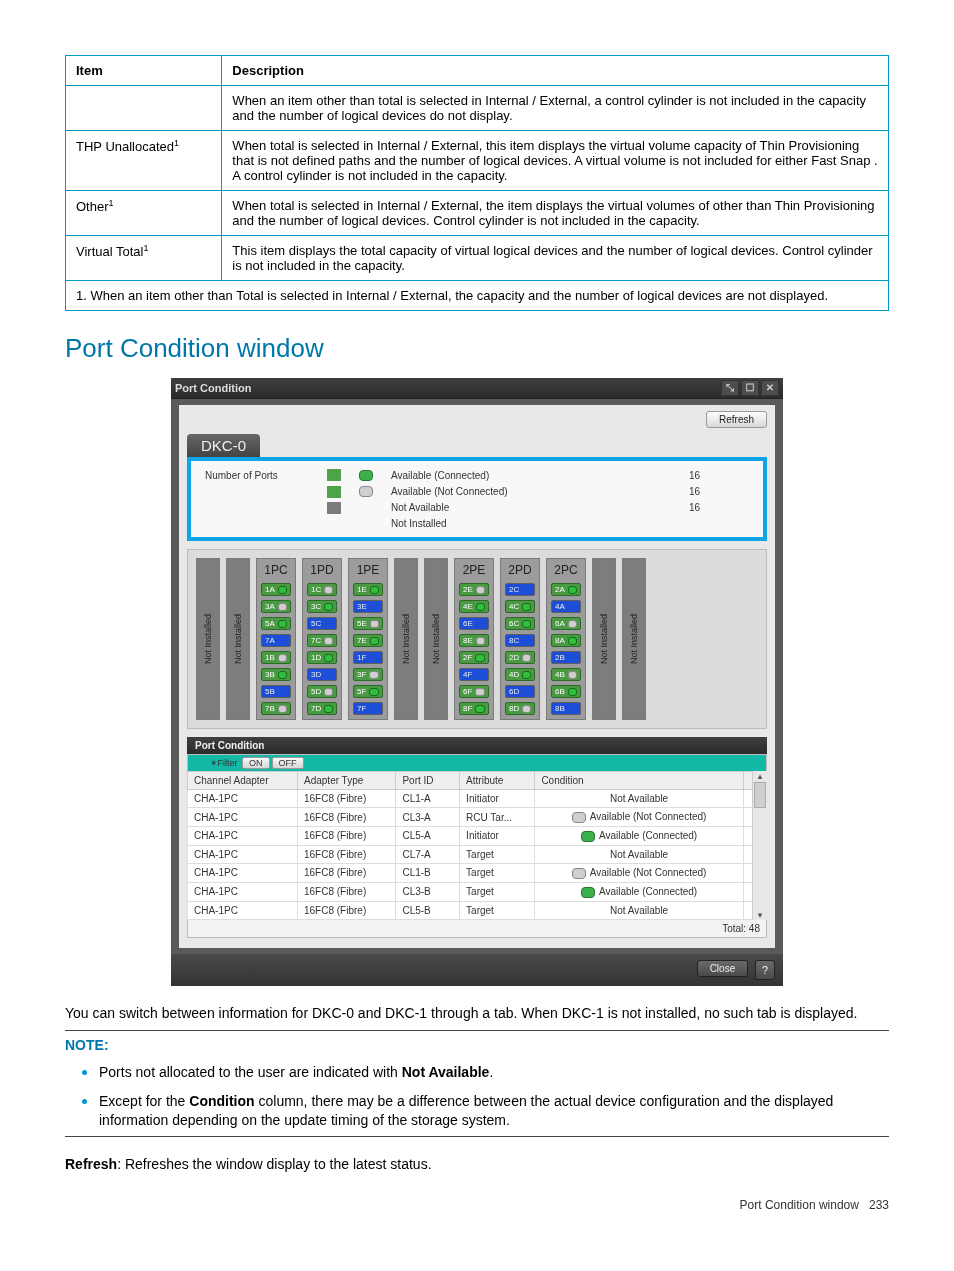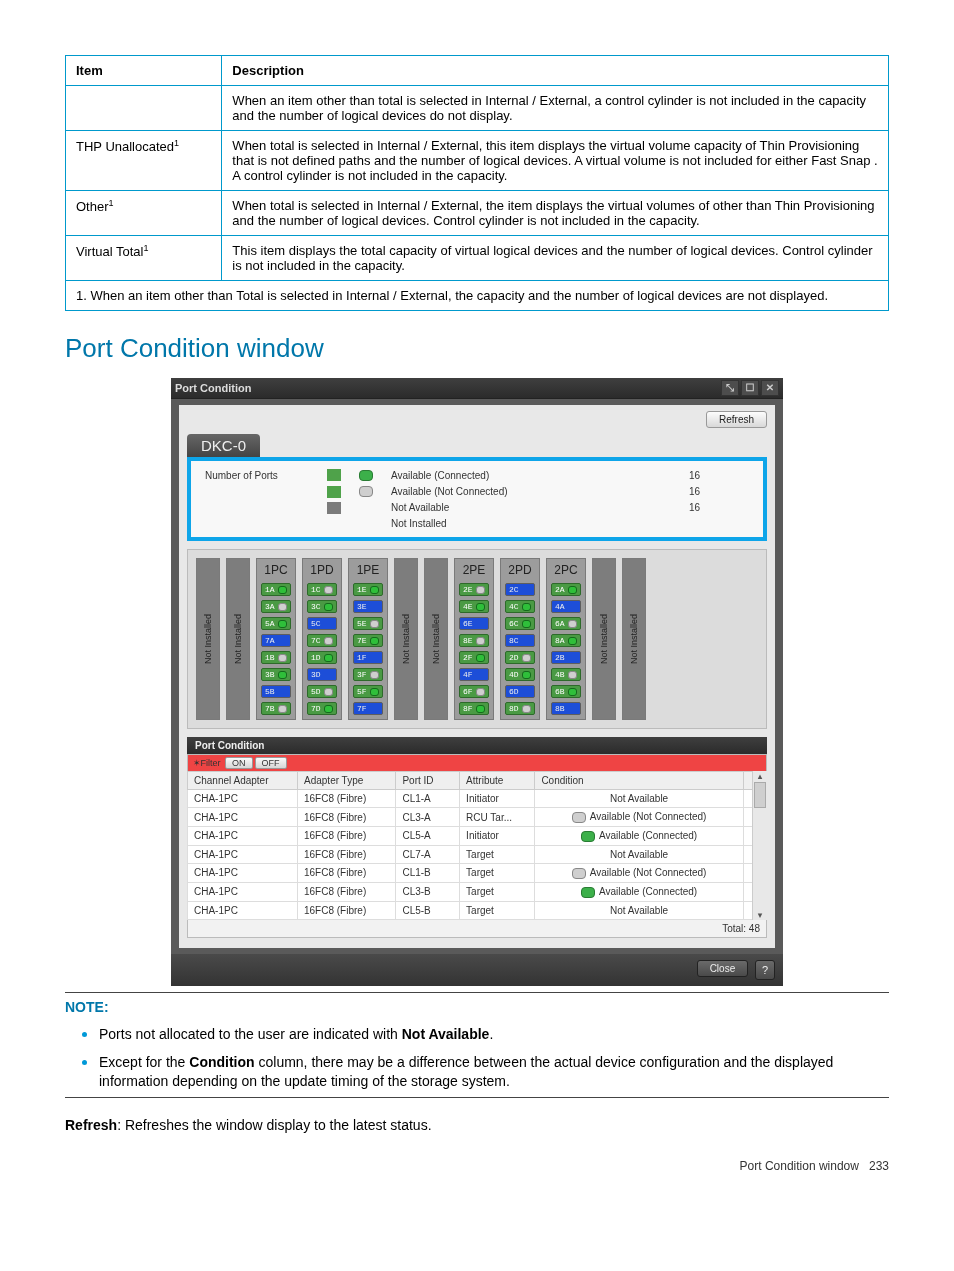--- a/index.html
+++ b/index.html
@@ -147,38 +147,37 @@
     gap:3px;
     background:#4a9a44;
     border:1px solid #2d6a2a;
     color:#fff;
     font-size:8px;
     padding:1px 3px;
     border-radius:2px;
     width:30px;
     box-sizing:border-box;
     justify-content:space-between;
-    font-family:Liberation Mono, monospace;
   }
   .port.na { background:#1d4ed8; border-color:#5e5e5e; color:#eee; }
   .pled { width:9px; height:6px; border-radius:3px; background:#2fbf3a; border:1px solid #156a1c; display:inline-block;}
   .pled.off { background:#cfcfcf; border-color:#888; }
   .pchdr {
     background: linear-gradient(#3f3f3f,#2b2b2b);
     color:#eee;
     font-size:10px;
     font-weight:bold;
     padding:3px 8px;
     margin-top:8px;
   }
   .filterbar {
-    background:#ef4444;
+    background:#14b8a6;
     border:1px solid #bbb;
     border-bottom:none;
-    padding:2px 5px;
+    padding:2px 22px;
     font-size:9px;
     color:#333;
   }
   .tinybtn {
     display:inline-block;
     background:linear-gradient(#fafafa,#d6d6d6);
     border:1px solid #999;
     border-radius:2px;
     padding:0 6px;
     font-size:9px;
@@ -644,20 +643,21 @@
         <div class="totalrow">Total:  48</div>
       </div>
 
       <div class="footerbar">
         <span class="btn">Close</span>
         <span class="helpbtn">?</span>
       </div>
     </div>
   </div>
 
+  <p class="body">You can switch between information for DKC-0 and DKC-1 through a tab. When DKC-1 is not installed, no such tab is displayed.</p>
   <hr class="rule">
   <div class="notehdr">NOTE:</div>
   <ul class="notes">
     <li><span>Ports not allocated to the user are indicated with </span><b>Not Available</b><span>.</span></li>
     <li><span>Except for the </span><b>Condition</b><span> column, there may be a difference between the actual device configuration and the displayed information depending on the update timing of the storage system.</span></li>
   </ul>
   <hr class="rule">
   <p class="body"><b>Refresh</b><span>: Refreshes the window display to the latest status.</span></p>
 
   <div class="pagefoot">

